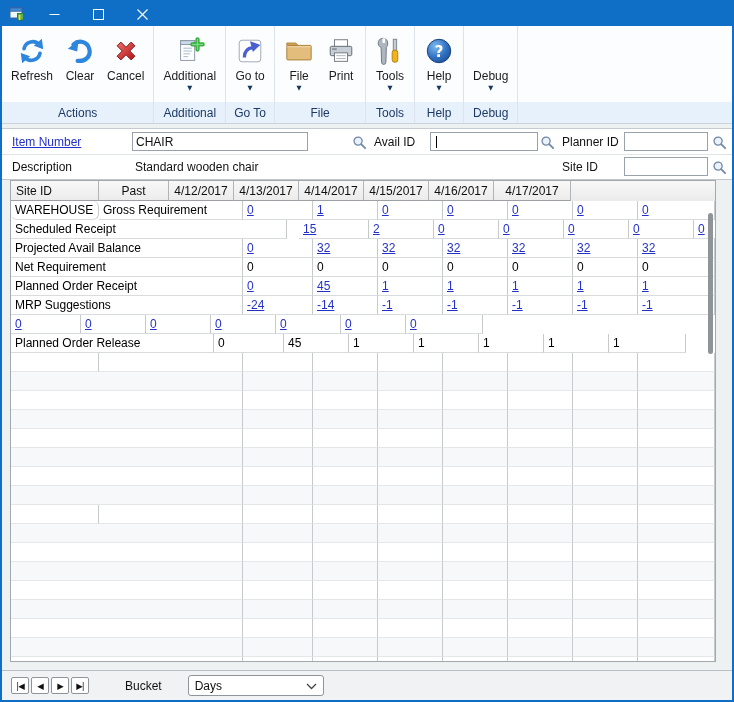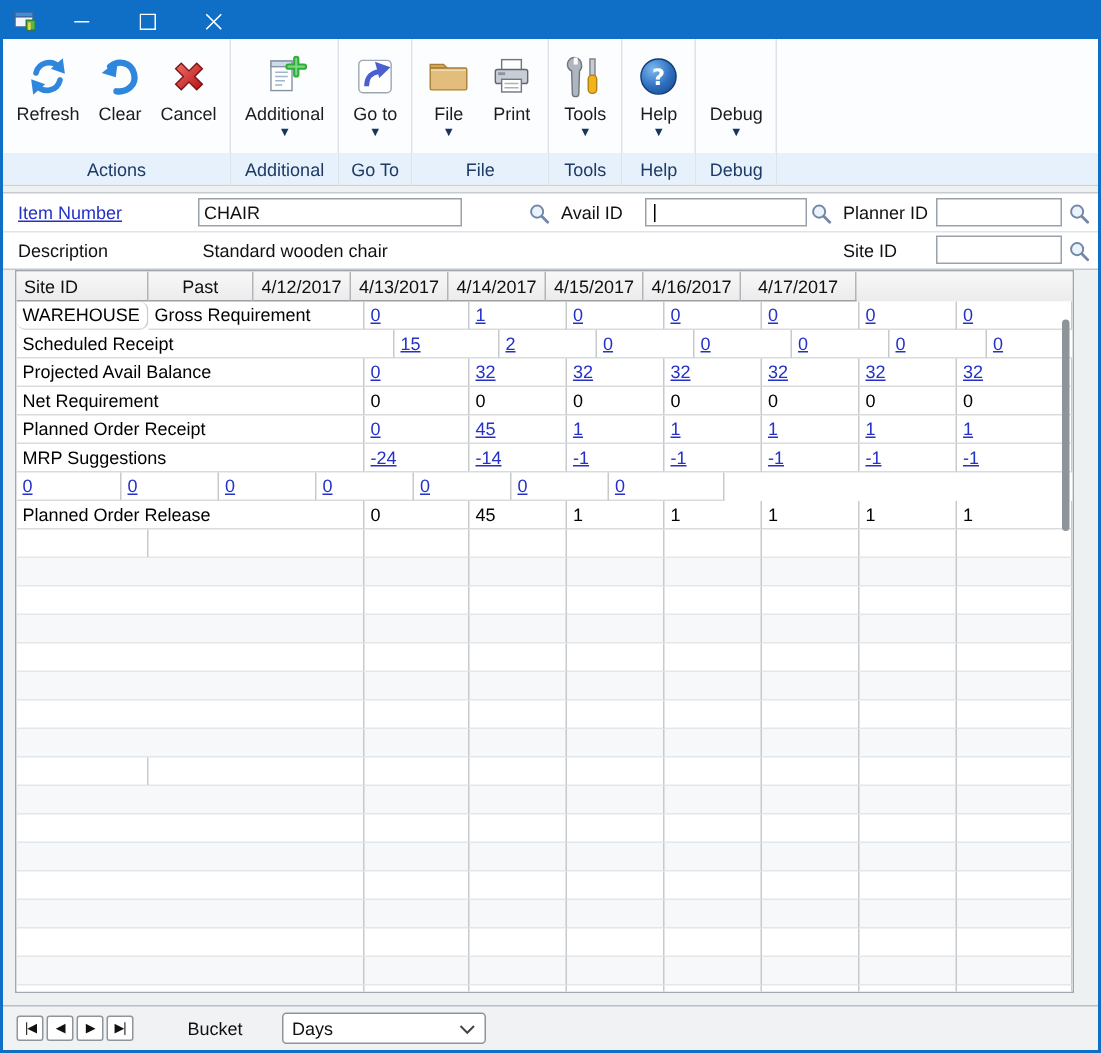--- a/index.html
+++ b/index.html
@@ -339,22 +339,22 @@
             <span class="lnk">0</span>
           </div>
           <div class="gc val" style="width: 65px;">
             <span class="lnk">0</span>
           </div>
           <div class="gc val" style="width: 77px;">
             <span class="lnk">0</span>
           </div>
         </div>
         <div class="grow">
-          <div class="gc lab" style="width: 252px;">Scheduled Receipt</div>
-          <div class="gc val" style="width: 70px;">
+          <div class="gc lab" style="width: 276px;">Scheduled Receipt</div>
+          <div class="gc val" style="width: 70px; margin-left: 12px;">
             <span class="lnk">15</span>
           </div>
           <div class="gc val" style="width: 65px;">
             <span class="lnk">2</span>
           </div>
           <div class="gc val" style="width: 65px;">
             <span class="lnk">0</span>
           </div>
           <div class="gc val" style="width: 65px;">
             <span class="lnk">0</span>
@@ -482,21 +482,21 @@
             <span class="lnk">0</span>
           </div>
           <div class="gc val" style="width: 65px;">
             <span class="lnk">0</span>
           </div>
           <div class="gc val" style="width: 77px;">
             <span class="lnk">0</span>
           </div>
         </div>
         <div class="grow">
-          <div class="gc lab" style="width: 232px;">Planned Order Release</div>
+          <div class="gc lab" style="width: 203px;">Planned Order Release</div>
           <div class="gc val" style="width: 70px;">
             <span class="plain">0</span>
           </div>
           <div class="gc val" style="width: 65px;">
             <span class="plain">45</span>
           </div>
           <div class="gc val" style="width: 65px;">
             <span class="plain">1</span>
           </div>
           <div class="gc val" style="width: 65px;">

